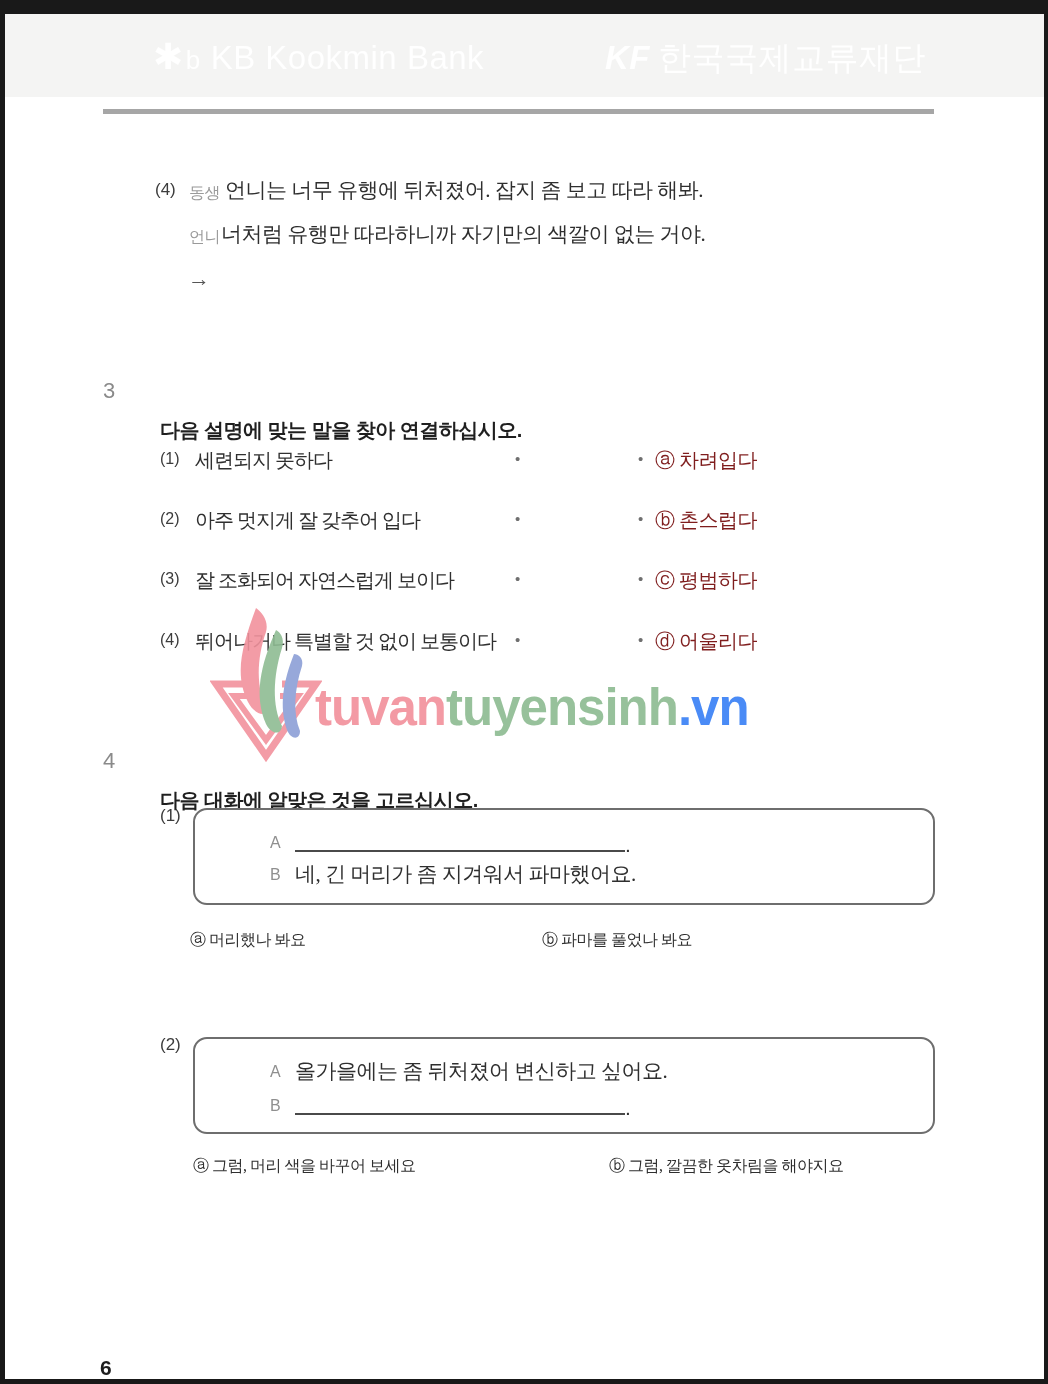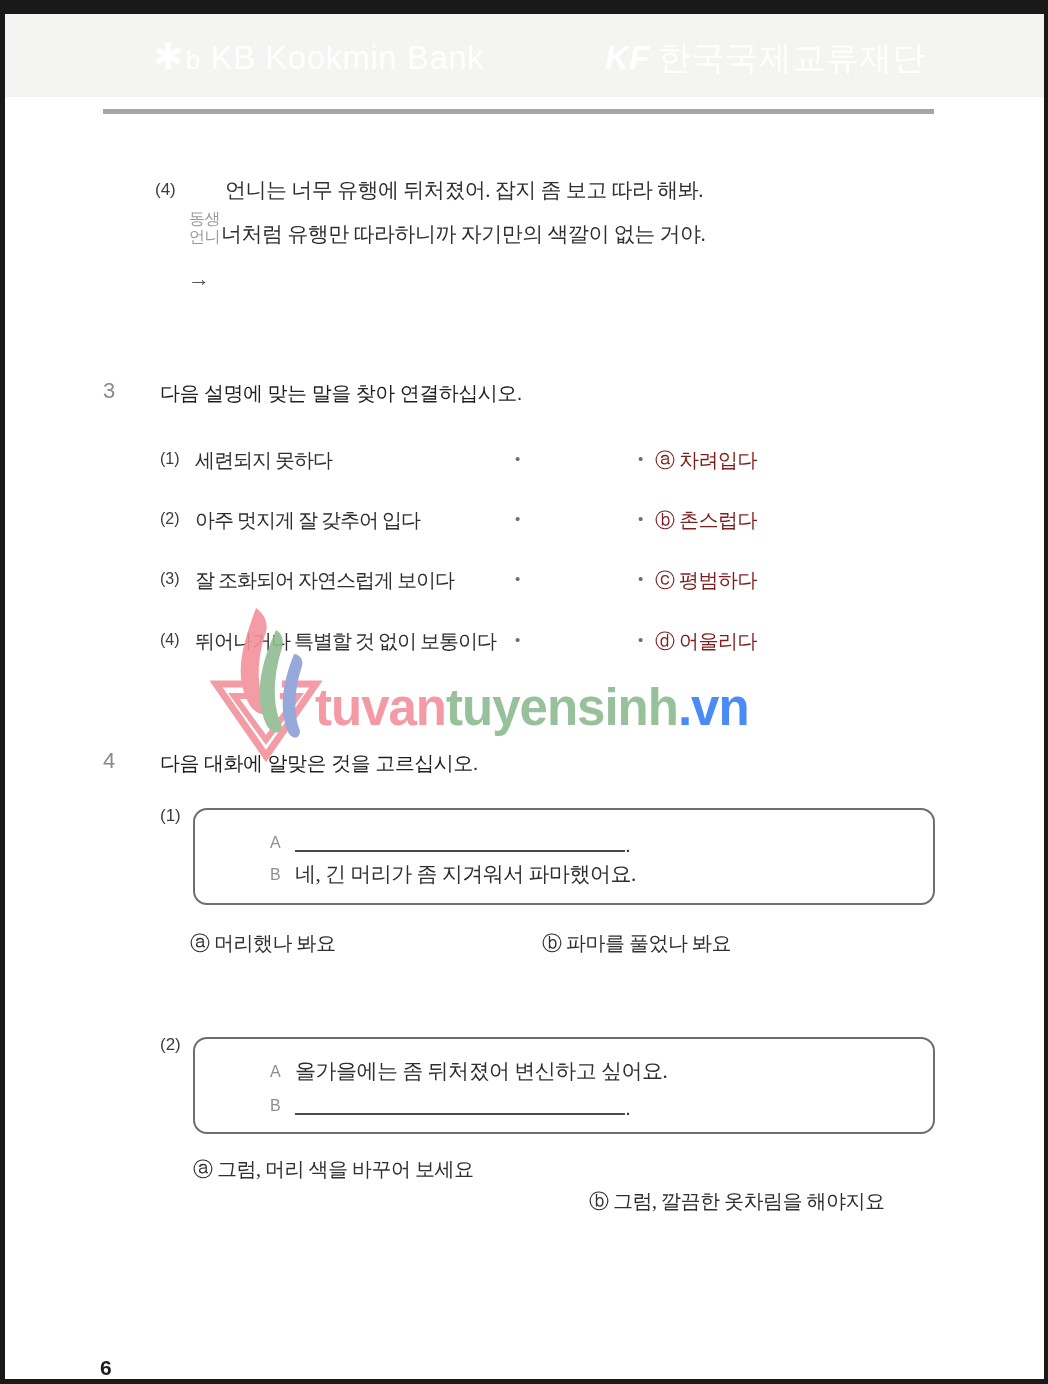--- a/index.html
+++ b/index.html
@@ -24,58 +24,58 @@
 
   
   .itm-num{font-size:17px;color:#3c3c3c;}
   .speaker{font-size:16px;color:#9a9a9a;letter-spacing:-0.5px;}
   .dlg{font-size:21px;color:#2f2f2f;letter-spacing:-0.5px;white-space:nowrap;text-align:right;}
   .arrow{font-size:22px;color:#555;}
   .blank-s{display:inline-block;width:106px;border-bottom:2px solid #4a4a4a;height:18px;vertical-align:baseline;}
 
   
   .sec-num{font-size:22px;color:#8a8a8a;}
-  .sec-title{font-size:20px;font-weight:normal;color:#1f1f1f;letter-spacing:-0.5px;white-space:nowrap;}
+  .sec-title{font-size:20px;font-weight:bold;color:#1f1f1f;letter-spacing:-0.5px;white-space:nowrap;margin-top:37px;}
 
   
   .match-num{font-size:16px;color:#3c3c3c;}
   .match-text{font-size:20px;color:#2f2f2f;letter-spacing:-1px;white-space:nowrap;}
   .bullet{font-size:15px;color:#6f6f6f;}
   .match-opt{font-size:20px;color:#7f1d1d;letter-spacing:-0.5px;white-space:nowrap;}
 
   
   .wm-text{font-size:51px;font-weight:bold;letter-spacing:-1px;white-space:nowrap;opacity:0.92;}
   .wm-logo{opacity:0.9;}
 
   
   .dlg-box{width:742px;height:97px;border:2px solid #6e6e6e;border-radius:14px;box-sizing:border-box;background:#fff;}
   .ab-label{font-size:16px;color:#8f8f8f;}
   .blank-l{display:inline-block;width:330px;border-bottom:2px solid #4a4a4a;height:18px;vertical-align:baseline;}
   .period{font-size:21px;color:#2f2f2f;}
-  .opt{font-size:20px;color:#2f2f2f;letter-spacing:-0.5px;white-space:nowrap;}
+  .opt{font-size:16px;color:#2f2f2f;letter-spacing:-0.5px;white-space:nowrap;}
 
   .page-num{font-size:21px;font-weight:bold;color:#1d1d1d;}
 </style>
 </head>
 <body>
 
 <div class="page">
 
   <div class="abs header-band">
     <div class="abs logo kb-logo">
       <span class="kb-star">✱</span><span class="kb-sub">b</span><span>KB Kookmin Bank</span>
     </div>
     <div class="abs logo kf-logo">
       <span class="kf-sym">KF</span><span>한국국제교류재단</span>
     </div>
   </div>
   <div class="abs rule"></div>
 
   <div class="abs itm-num" style="left:150px;top:166px;">(4)</div>
-  <div class="abs speaker" style="left:184px;top:169px;margin-top:26px;">동생</div>
+  <div class="abs speaker" style="left:184px;top:169px;">동생</div>
   <div class="abs dlg serif" style="left:220px;top:162px;">언니는 너무 유행에 뒤처졌어. 잡지 좀 보고 따라 해봐.</div>
   <div class="abs speaker" style="left:184px;top:213px;">언니</div>
   <div class="abs dlg serif" style="left:216px;top:206px;">너처럼 유행만 따라하니까 자기만의 색깔이 없는 거야.</div>
   <div class="abs arrow" style="left:183px;top:252px;">→</div>
 
   <div class="abs sec-num" style="left:98px;top:364px;">3</div>
   <div class="abs sec-title" style="left:155px;top:366px;">다음 설명에 맞는 말을 찾아 연결하십시오.</div>
 
   <div class="abs" style="left:0;top:433px;width:1039px;">
     <span class="abs match-num" style="left:155px;top:3px;">(1)</span>
@@ -136,18 +136,18 @@
 
   <div class="abs itm-num" style="left:155px;top:1021px;">(2)</div>
   <div class="abs dlg-box" style="left:188px;top:1023px;">
     <span class="abs ab-label" style="left:75px;top:24px;">A</span>
     <span class="abs dlg serif" style="left:100px;top:18px;">올가을에는 좀 뒤처졌어 변신하고 싶어요.</span>
     <span class="abs ab-label" style="left:75px;top:58px;">B</span>
     <span class="abs" style="left:100px;top:56px;"><span class="blank-l"></span><span class="period">.</span></span>
   </div>
   <div class="abs" style="left:0;top:1142px;width:859px;height:28px;">
     <span class="abs opt serif" style="left:188px;top:0;">ⓐ 그럼, 머리 색을 바꾸어 보세요</span>
-    <span class="abs opt serif" style="left:584px;top:0;margin-top:32px;">ⓑ 그럼, 깔끔한 옷차림을 해야지요</span>
+    <span class="abs opt serif" style="left:604px;top:0;">ⓑ 그럼, 깔끔한 옷차림을 해야지요</span>
   </div>
 
   <div class="abs page-num" style="left:95px;top:1342px;">6</div>
 
 </div>
 
 </body></html>

